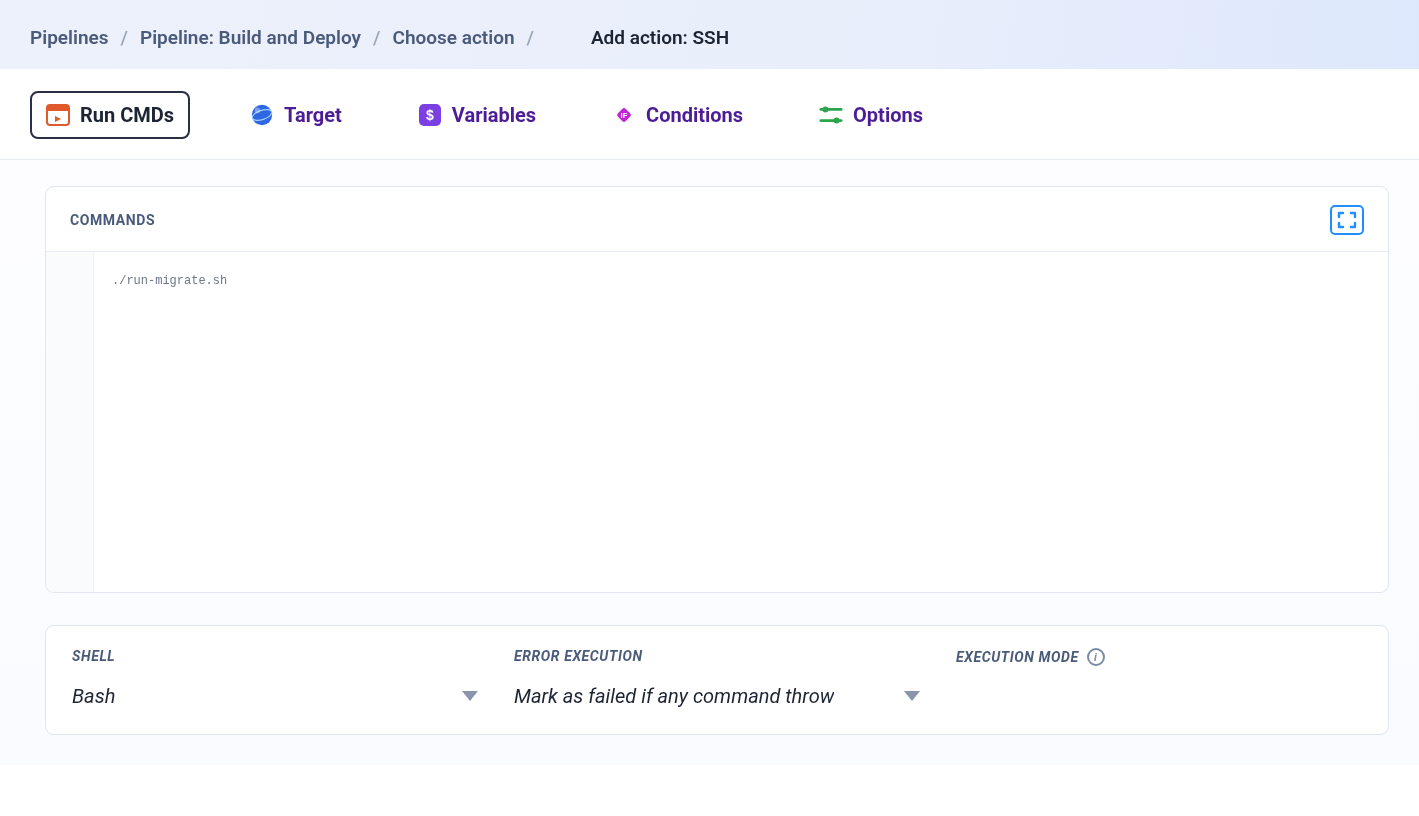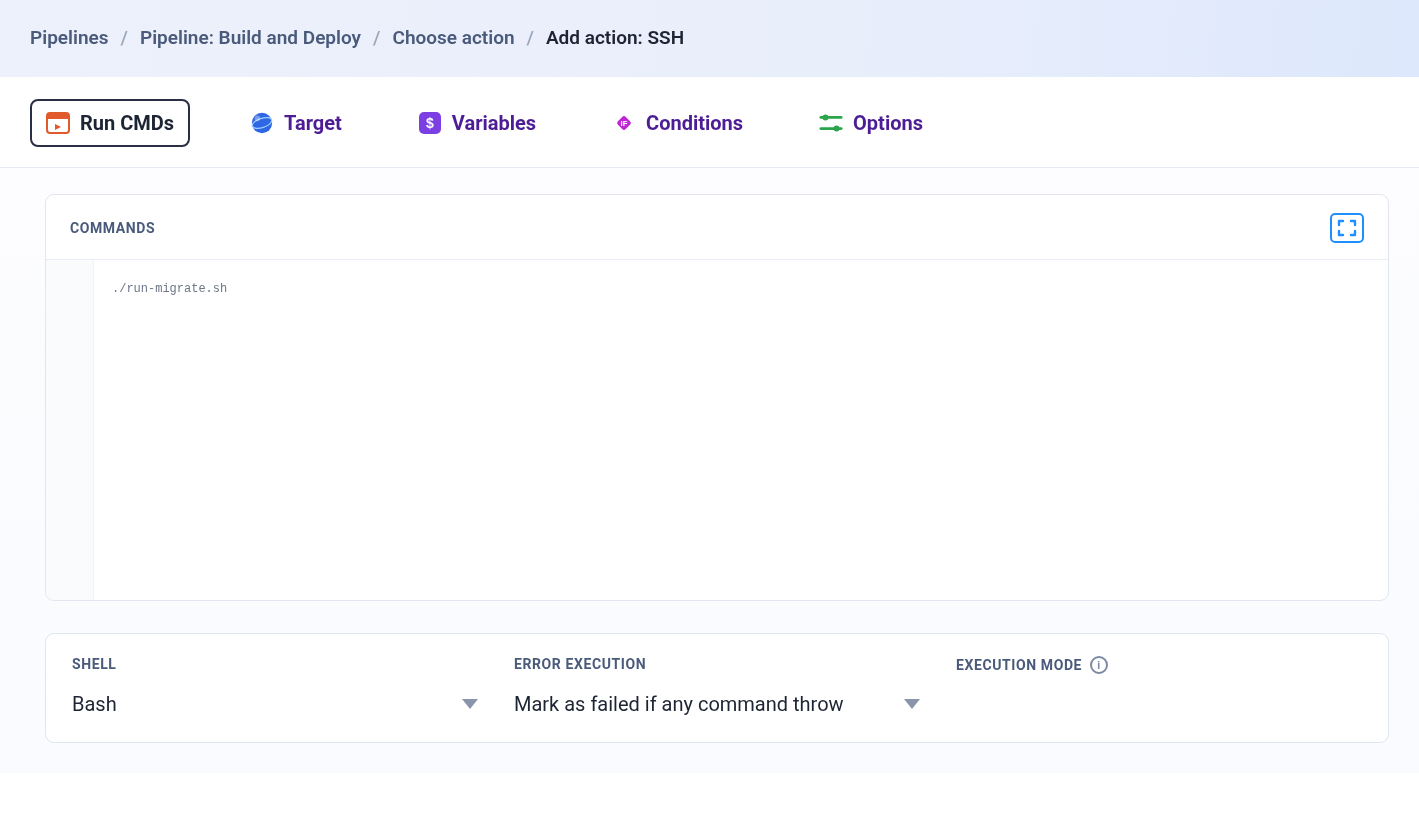--- a/index.html
+++ b/index.html
@@ -8,32 +8,32 @@
     background: #ffffff;
     color: #1e293b;
     width: 1419px;
     height: 816px;
     overflow: hidden;
   }
 
   
   .header {
     background: linear-gradient(95deg, #ecf1fb 0%, #e9eefb 60%, #dde8fc 100%);
-    padding: 26px 30px 28px 30px;
+    padding: 26px 30px 20px 30px;
   }
   .breadcrumb {
     display: flex;
     align-items: center;
     gap: 12px;
     font-size: 19px;
     font-weight: 600;
   }
   .breadcrumb a { color: #4a5a7a; text-decoration: none; }
   .breadcrumb .sep { color: #9aa5b8; font-weight: 500; }
-  .breadcrumb .current { color: #1d2433; }
+  .breadcrumb .current { color: #1d2433; margin-left: 45px; }
 
   
   .tabs-wrap {
     border-bottom: 1px solid #e7ebf2;
     padding: 22px 30px 20px 30px;
     background: #fff;
   }
   .tabs {
     display: flex;
     align-items: flex-start;
@@ -118,20 +118,21 @@
   
   .options-row {
     margin-top: 32px;
     display: grid;
     grid-template-columns: 1fr 1fr 1fr;
     border: 1px solid #e0e5ef;
     border-radius: 9px;
     background: #fff;
     padding: 22px 26px 26px 26px;
     gap: 36px;
+    font-style: italic;
   }
   .field .flabel {
     font-size: 14px;
     letter-spacing: 0.6px;
     font-weight: 700;
     color: #4a5a7a;
     display: flex;
     align-items: center;
     gap: 8px;
   }

